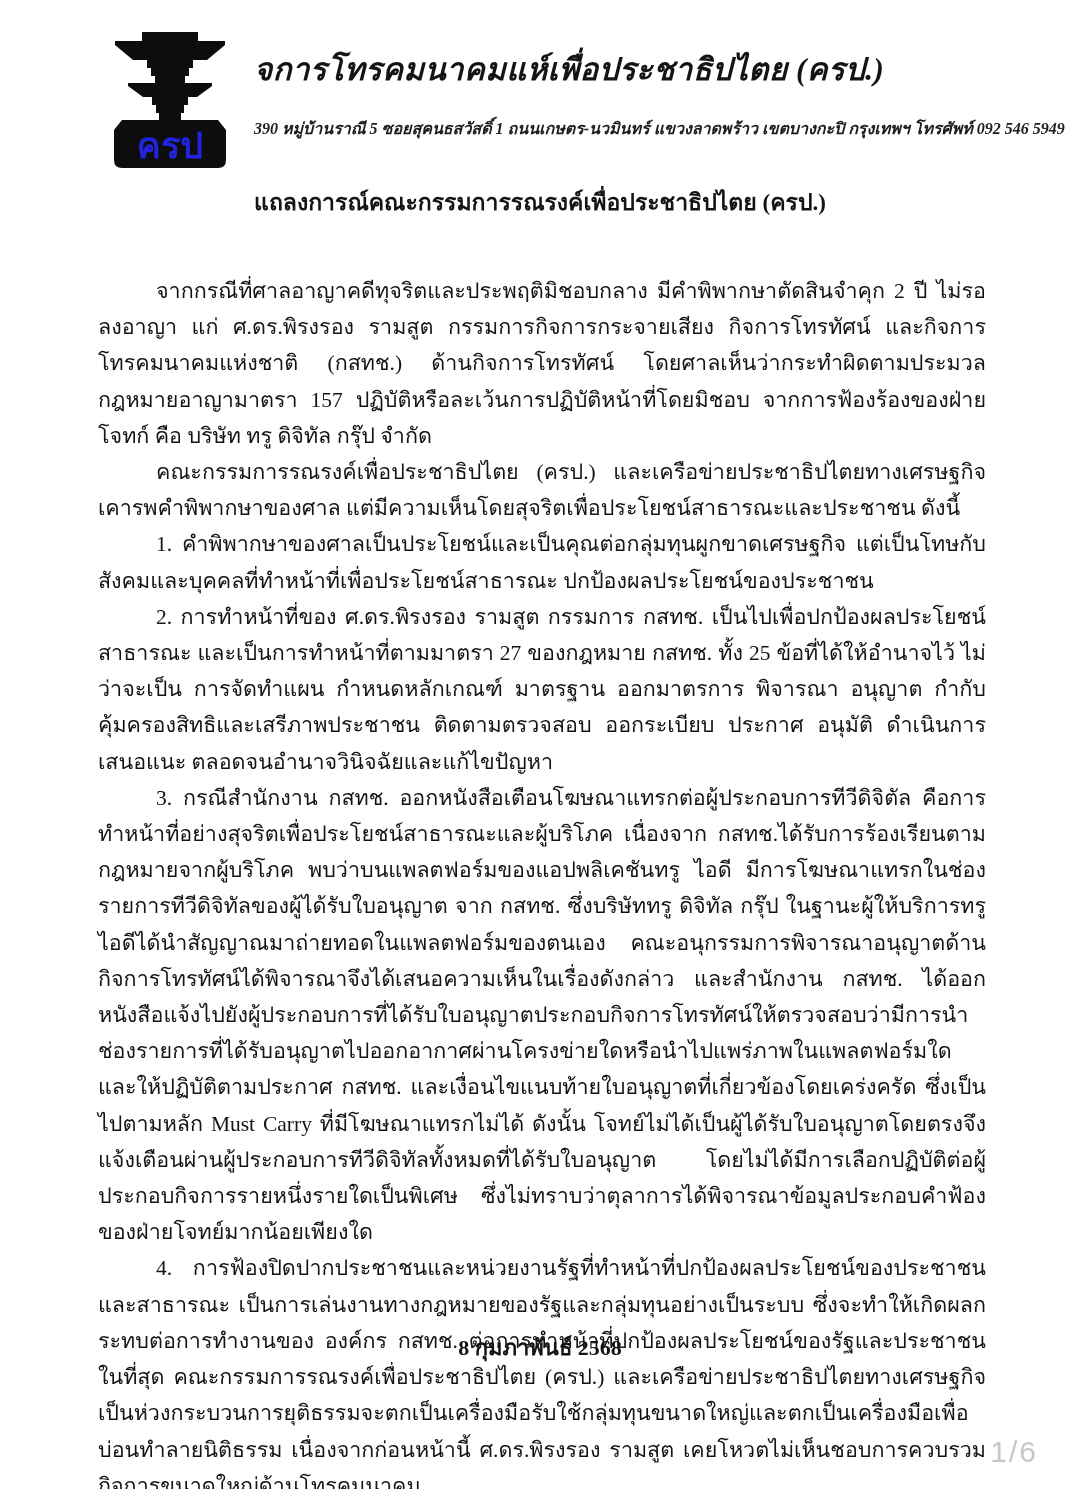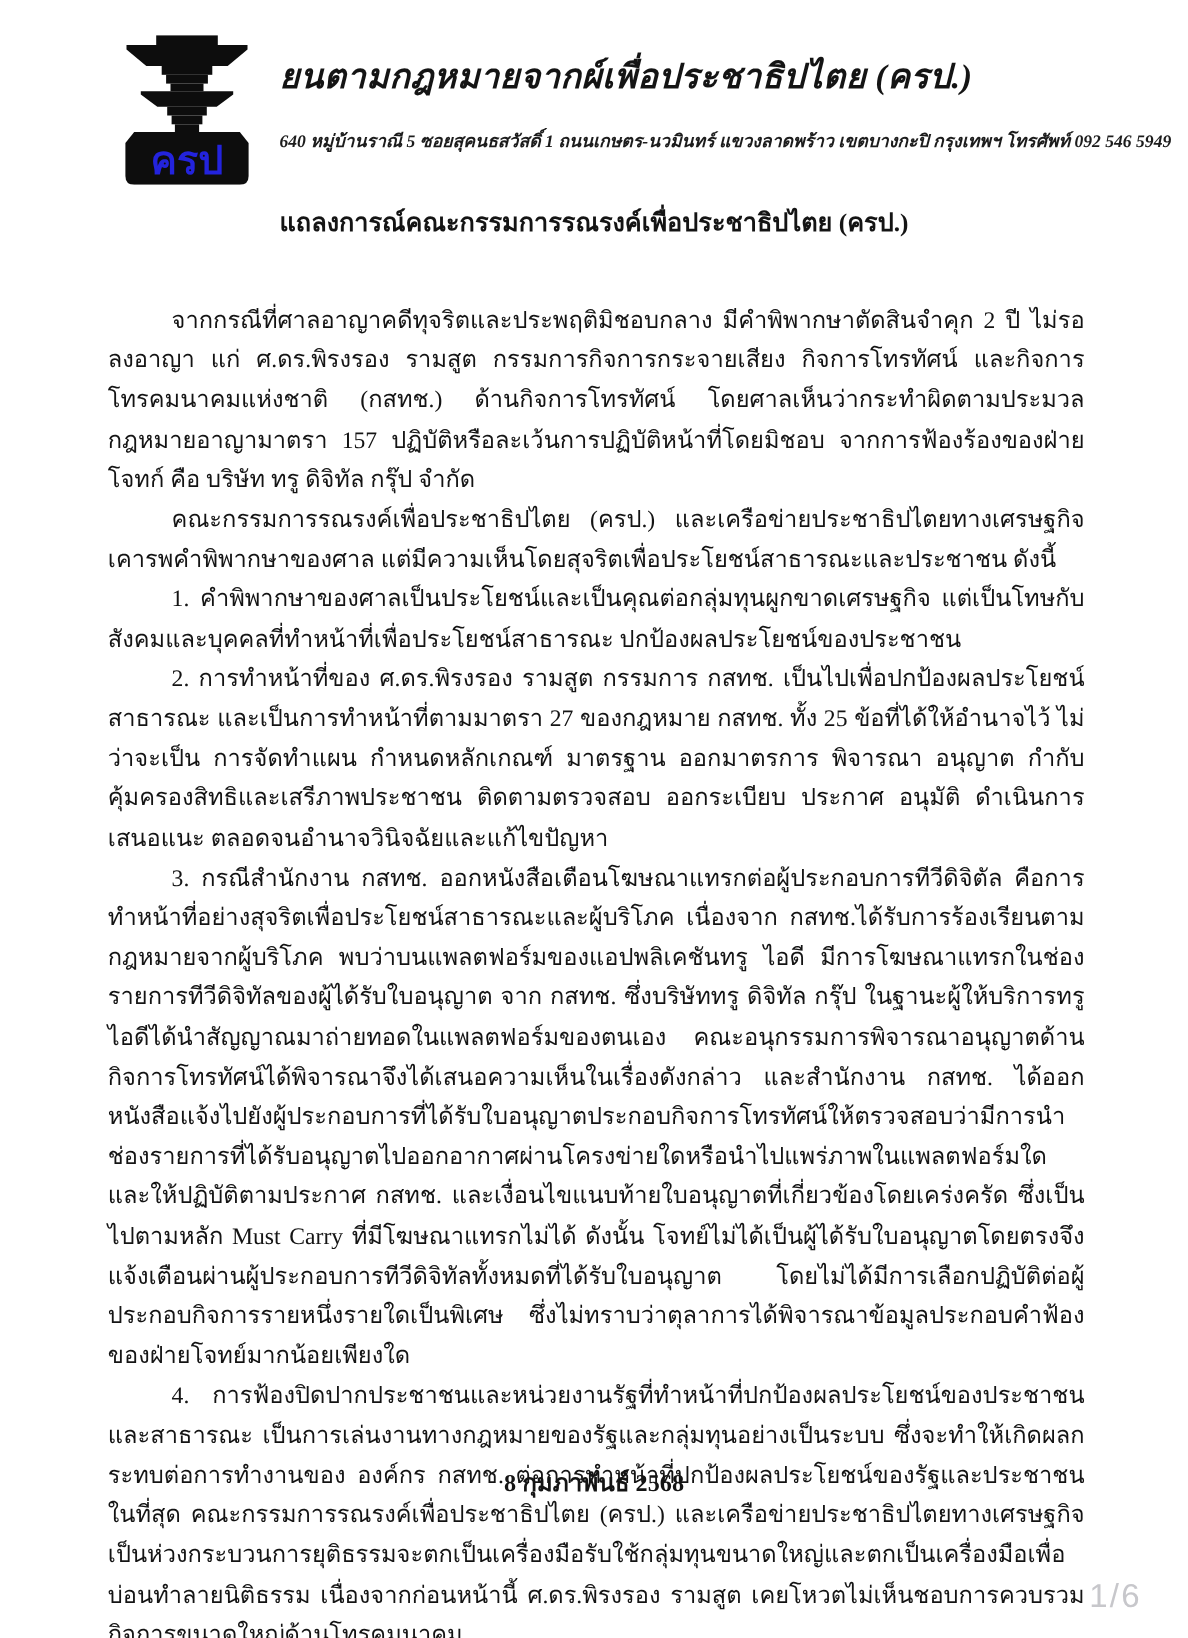--- a/index.html
+++ b/index.html
@@ -114,22 +114,22 @@
           <rect x="44" y="65" width="36" height="8"></rect>
           <rect x="48" y="73" width="28" height="8"></rect>
           <rect x="51" y="81" width="22" height="7"></rect>
 
           <path d="M14,88 h96 l8,10 v30 q0,8 -8,8 H14 q-8,0 -8,-8 v-30 z"></path>
         </g>
         <text class="logo-letters" x="62" y="126" font-size="36" text-anchor="middle" fill="#2323dd">ครป</text>
       </svg>
     </div>
     <div class="header-text">
-      <div class="org-name">ยนตามกฎหมายจากผ์เพื่อประชาธิปไตย (ครป.)</div>
-      <div class="org-address">640 หมู่บ้านราณี 5 ซอยสุคนธสวัสดิ์ 1 ถนนเกษตร-นวมินทร์ แขวงลาดพร้าว เขตบางกะปิ กรุงเทพฯ โทรศัพท์ 092 546 5949</div>
+      <div class="org-name">จการโทรคมนาคมแห์เพื่อประชาธิปไตย (ครป.)</div>
+      <div class="org-address">390 หมู่บ้านราณี 5 ซอยสุคนธสวัสดิ์ 1 ถนนเกษตร-นวมินทร์ แขวงลาดพร้าว เขตบางกะปิ กรุงเทพฯ โทรศัพท์ 092 546 5949</div>
     </div>
   </div>
 
   <div class="doc-title">
     <div>แถลงการณ์คณะกรรมการรณรงค์เพื่อประชาธิปไตย (ครป.)</div>
   </div>
 
   <div class="body-text">
     <p>จากกรณีที่ศาลอาญาคดีทุจริตและประพฤติมิชอบกลาง มีคำพิพากษาตัดสินจำคุก 2 ปี ไม่รอลงอาญา แก่ ศ.ดร.พิรงรอง รามสูต กรรมการกิจการกระจายเสียง กิจการโทรทัศน์ และกิจการโทรคมนาคมแห่งชาติ (กสทช.) ด้านกิจการโทรทัศน์  โดยศาลเห็นว่ากระทำผิดตามประมวลกฎหมายอาญามาตรา 157  ปฏิบัติหรือละเว้นการปฏิบัติหน้าที่โดยมิชอบ จากการฟ้องร้องของฝ่ายโจทก์ คือ บริษัท ทรู ดิจิทัล กรุ๊ป จำกัด</p>
     <p>คณะกรรมการรณรงค์เพื่อประชาธิปไตย (ครป.) และเครือข่ายประชาธิปไตยทางเศรษฐกิจ เคารพคำพิพากษาของศาล แต่มีความเห็นโดยสุจริตเพื่อประโยชน์สาธารณะและประชาชน ดังนี้</p>

